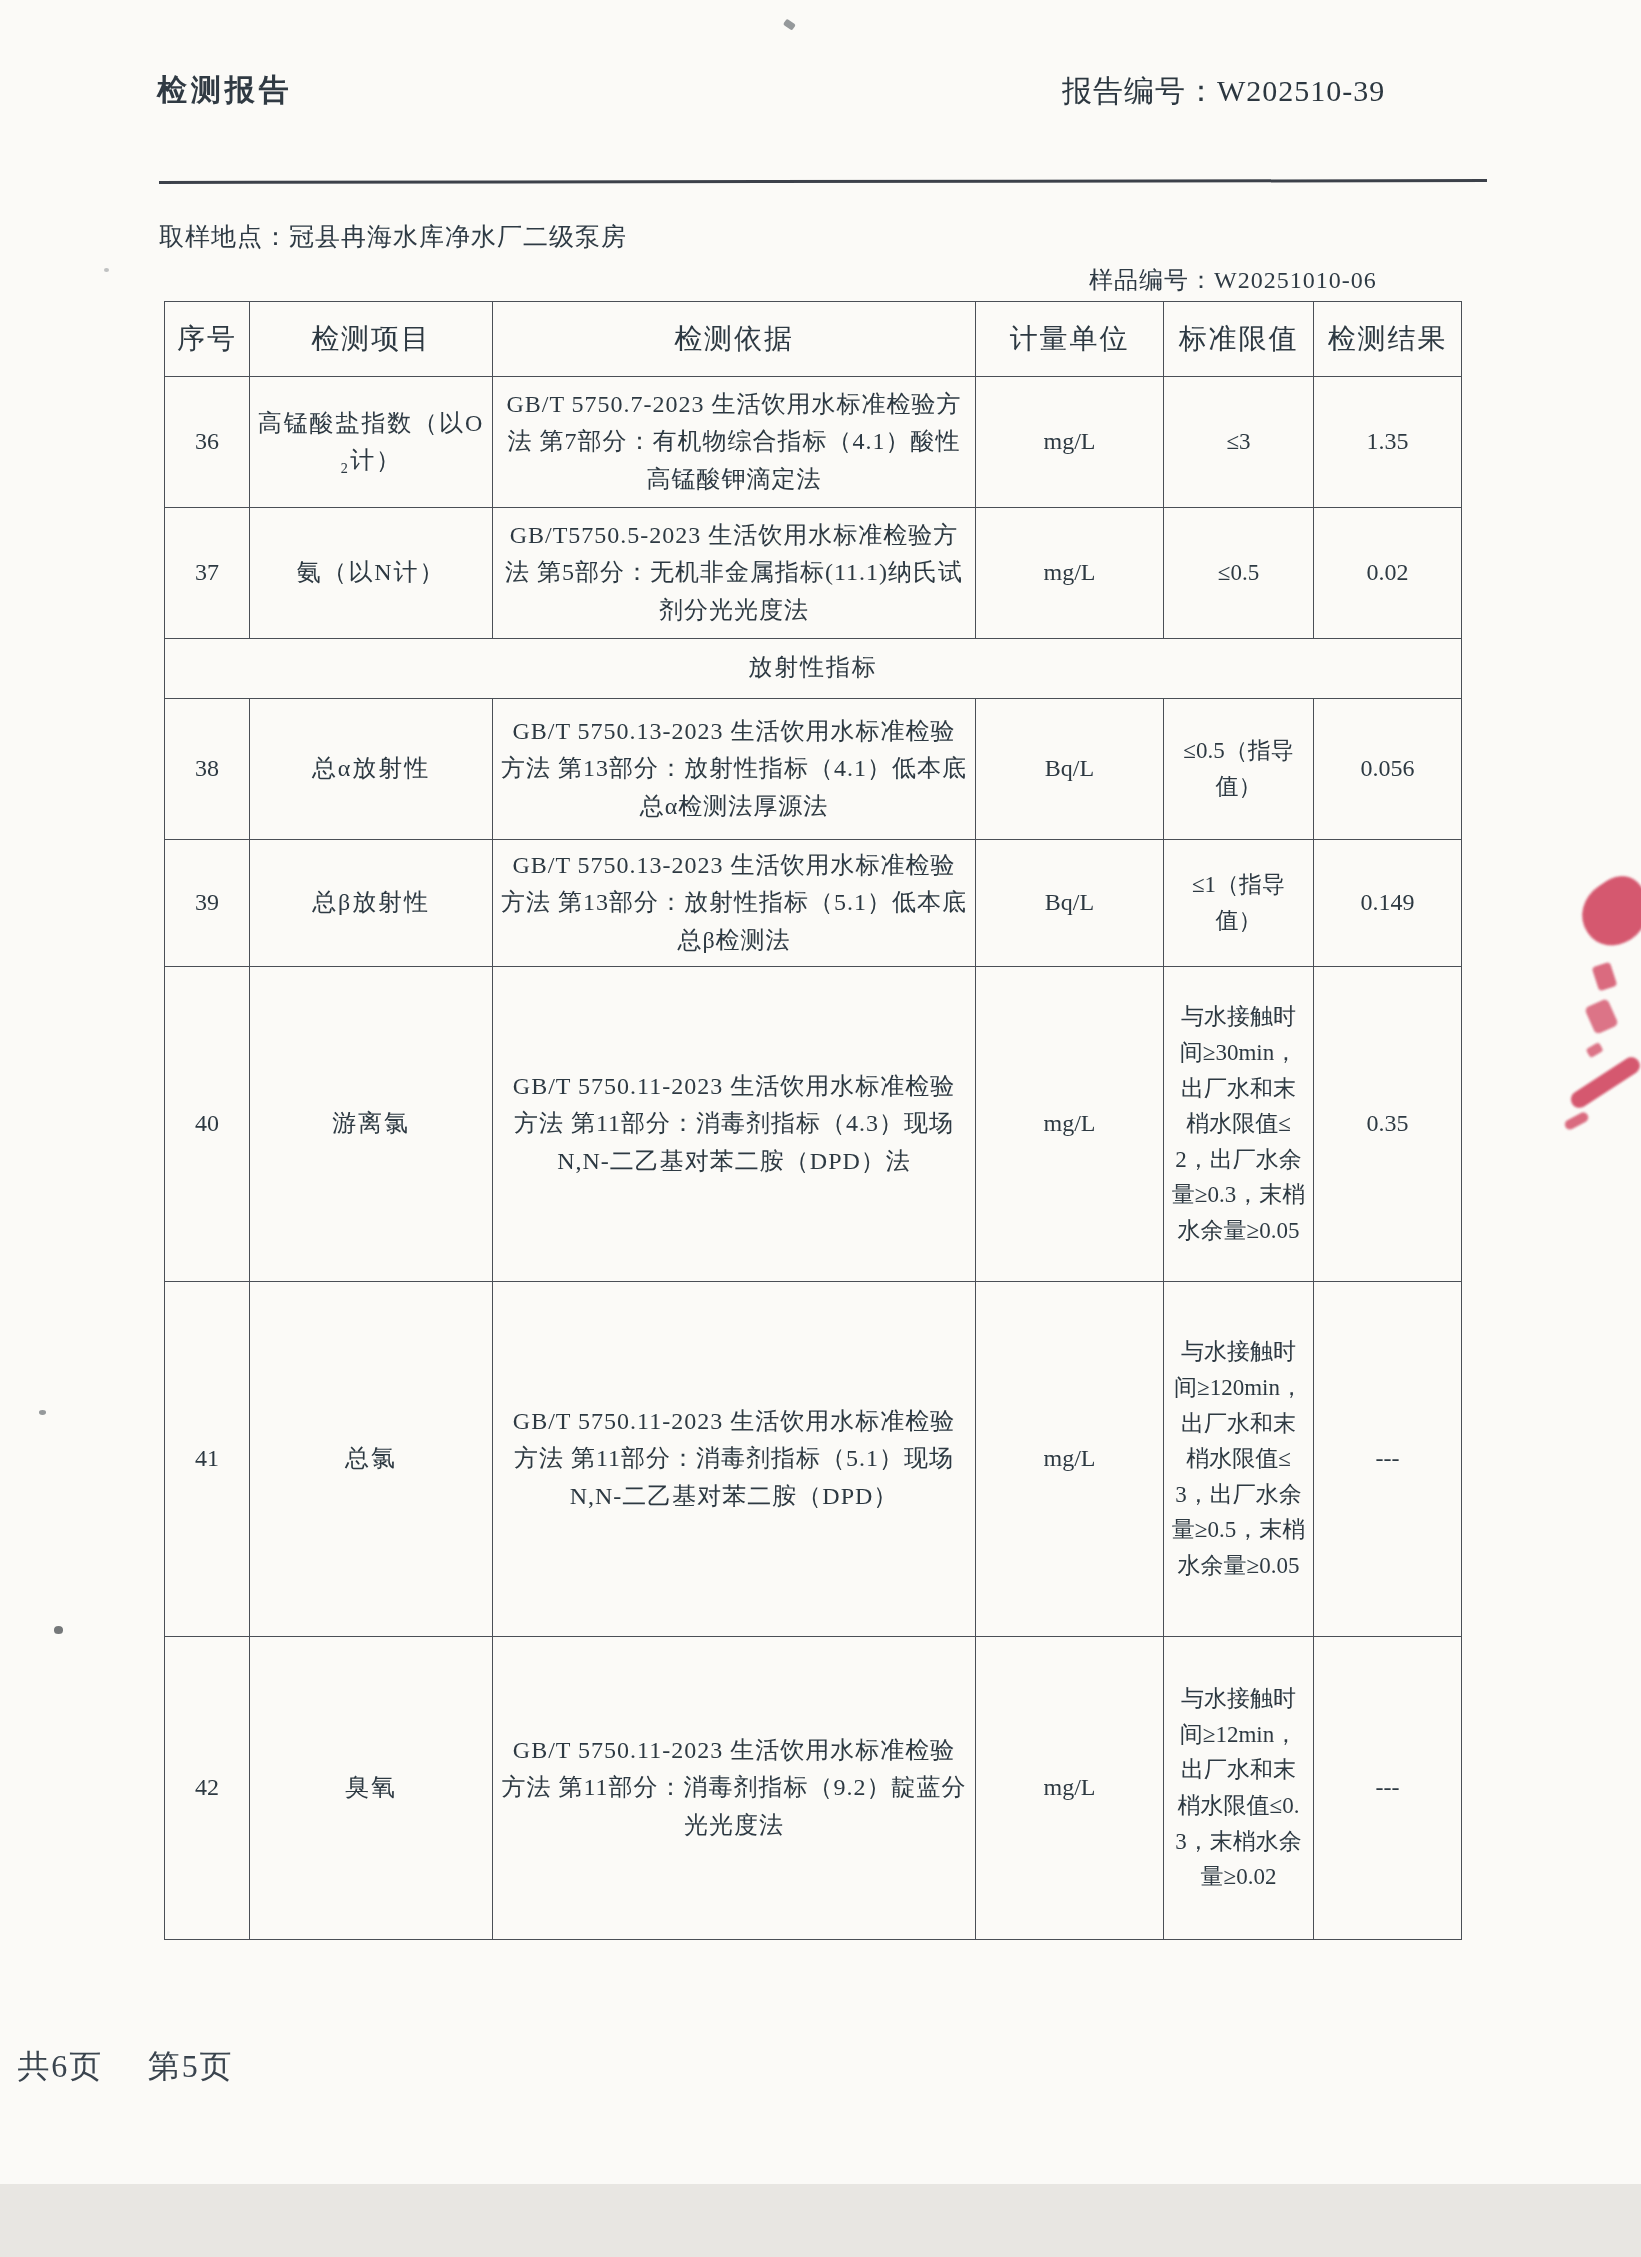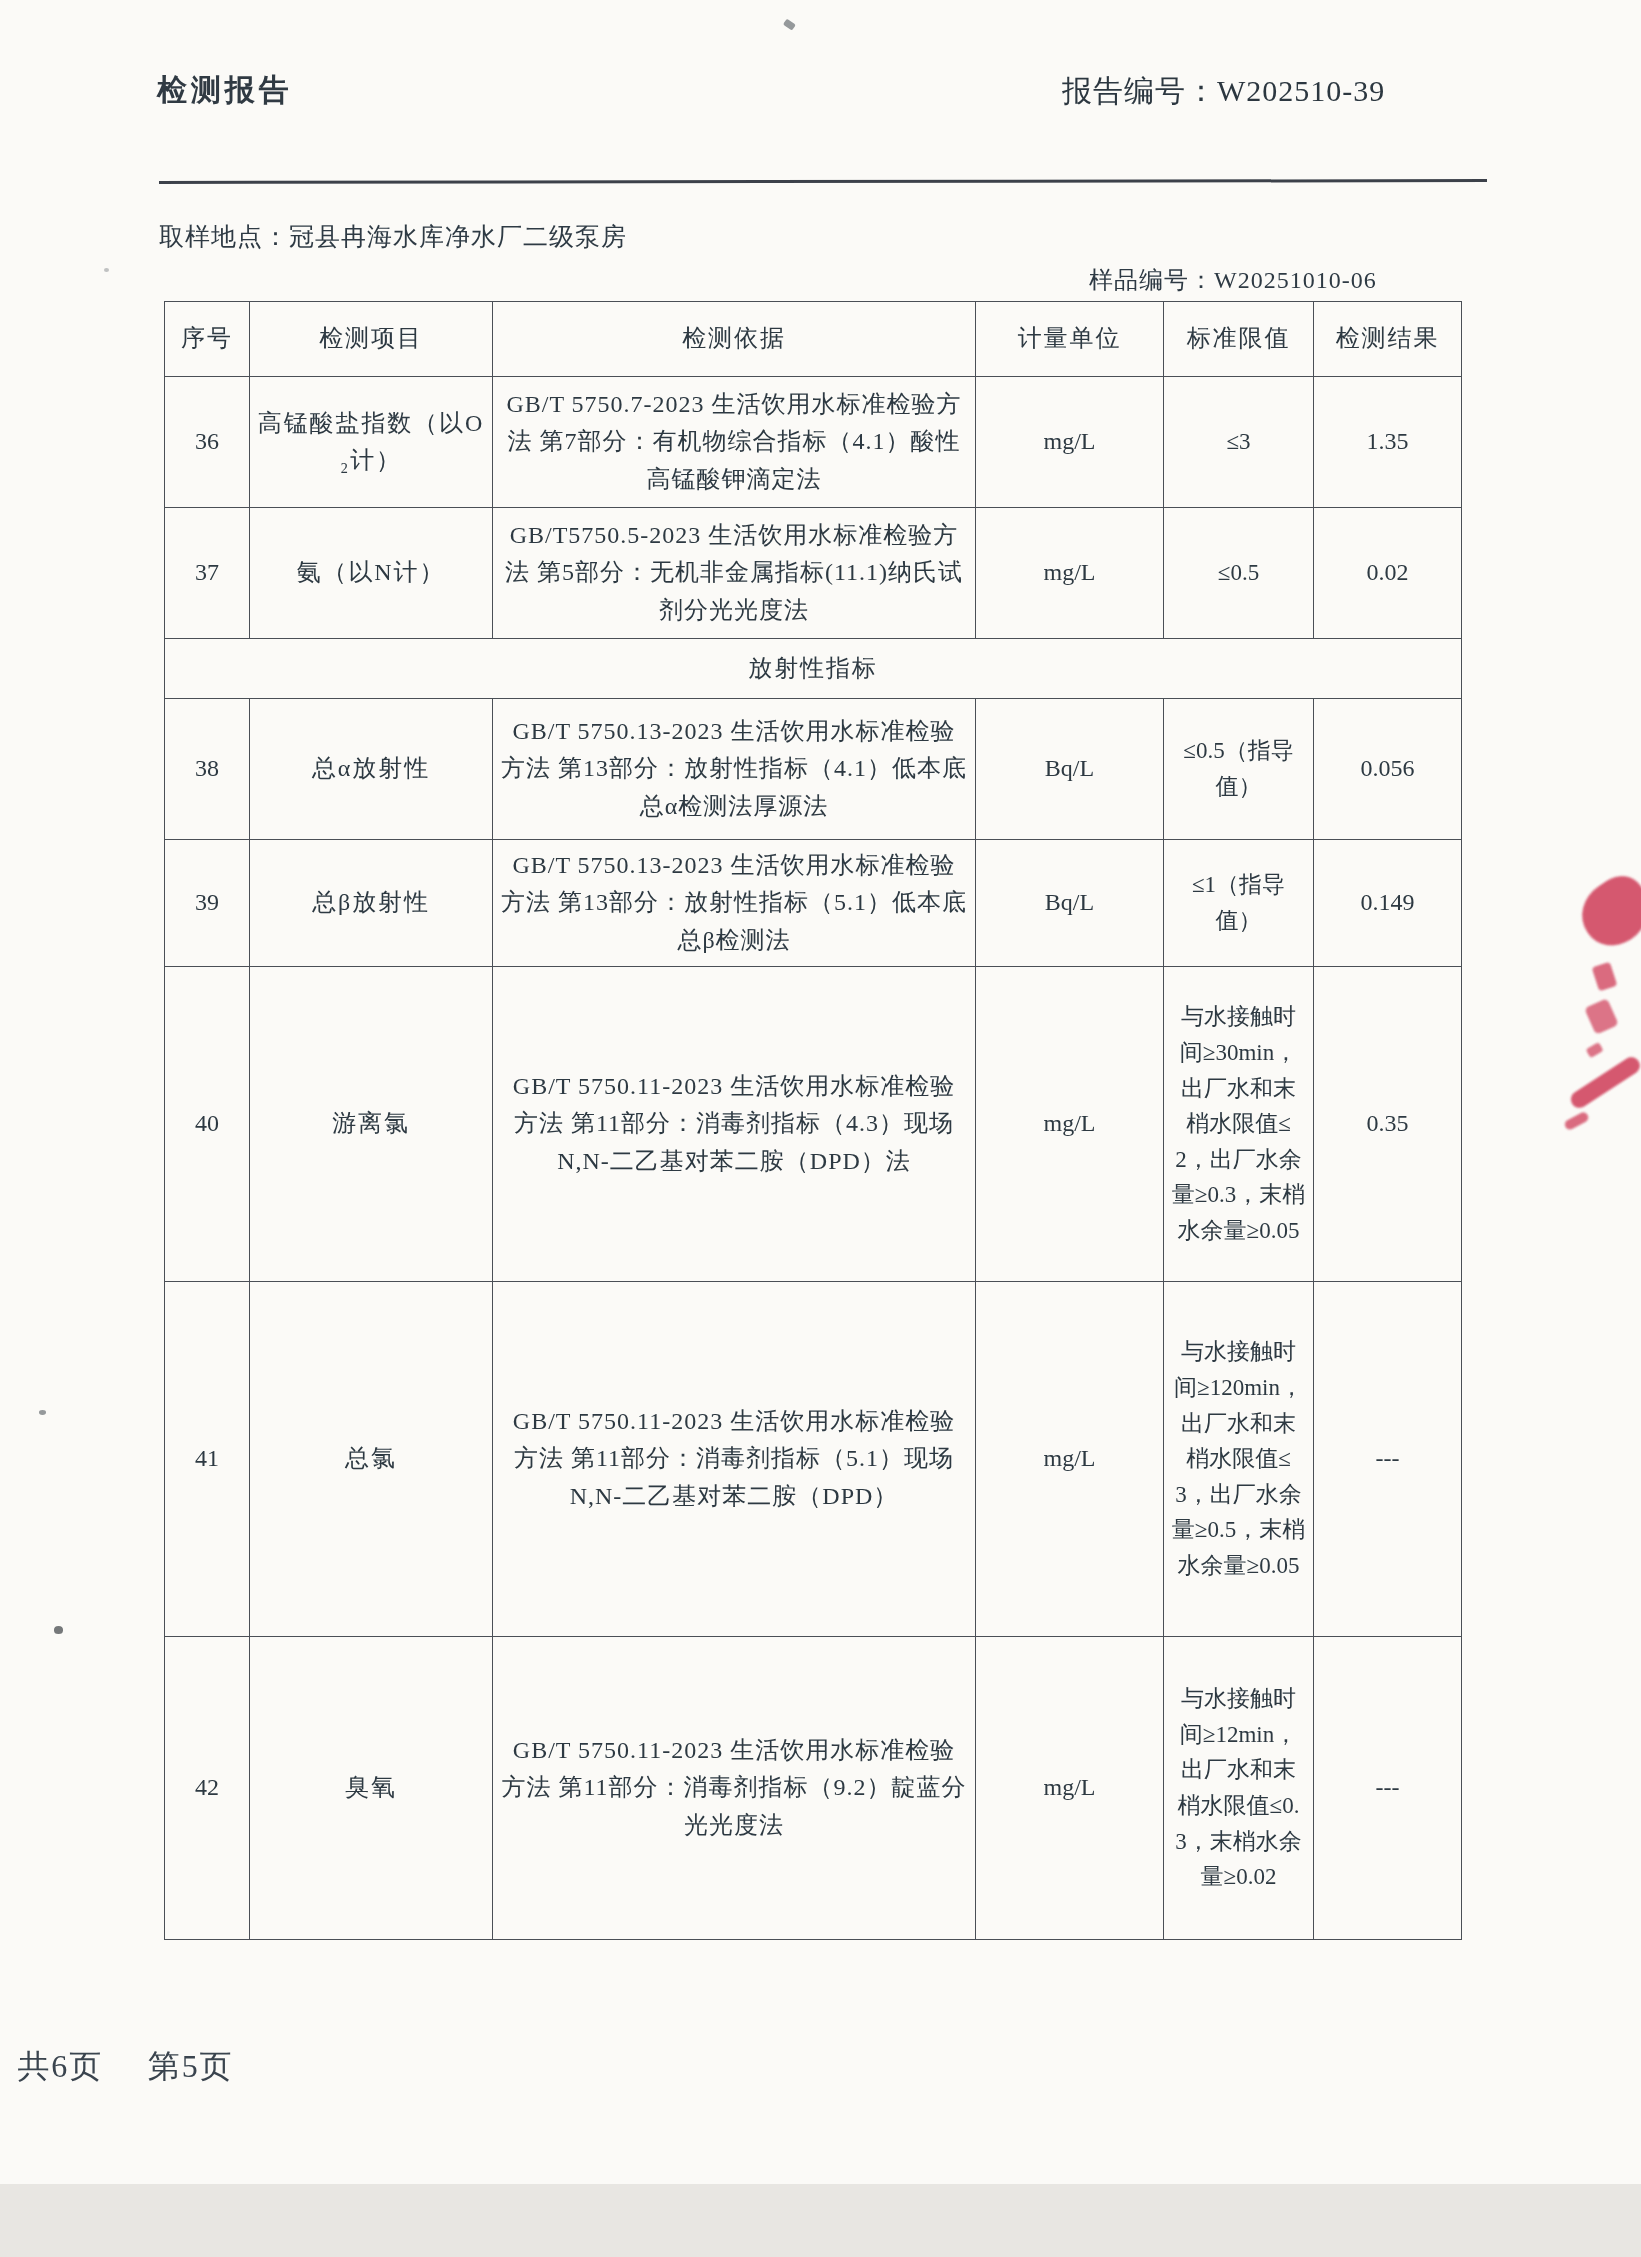--- a/index.html
+++ b/index.html
@@ -39,26 +39,26 @@
   table.report{
     border-collapse:collapse;table-layout:fixed;width:1297px;
     font-size:24px;color:#2d3942;
   }
   table.report td,table.report th{
     border:1.9px solid #4a4f56;
     vertical-align:middle;text-align:center;
     padding:5.8px 7.7px;line-height:1.55;font-weight:400;
     word-break:break-all;
   }
-  th.hdr{font-size:24px;letter-spacing:1.9px;}
+  th.hdr{font-size:28px;letter-spacing:1.9px;}
   td.c-item{padding:5.8px 23px;letter-spacing:1.9px;}
   td.c-basis{text-align:justify;text-justify:inter-ideograph;padding:9.7px 15.4px;line-height:1.75;letter-spacing:1px;}
   td.c-limit{padding:7.7px 4.8px;line-height:1.85;font-size:23px;}
   td.c-section{text-align:center;letter-spacing:1.9px;}
-  td.sec-left{text-align:left;padding-left:17.4px;}
+  td.sec-left{text-align:left;padding-left:17.4px;font-family:Liberation Mono, monospace;}
   
   .footer{
     position:absolute;left:0;top:2045px;width:1603px;
     text-align:left;font-size:32px;letter-spacing:1.9px;color:#3a444e;
   }
   .footer span{margin:0 17.4px;}
   
   .stamp{position:absolute;left:1564px;top:840px;width:77px;height:406px;pointer-events:none;}
   .stamp .s{position:absolute;background:#cf3c58;opacity:.85;filter:blur(1.2px);}
   .stamp .blob{left:17.4px;top:41px;width:70px;height:62px;border-radius:55% 40% 60% 50%;transform:rotate(-34deg);}

